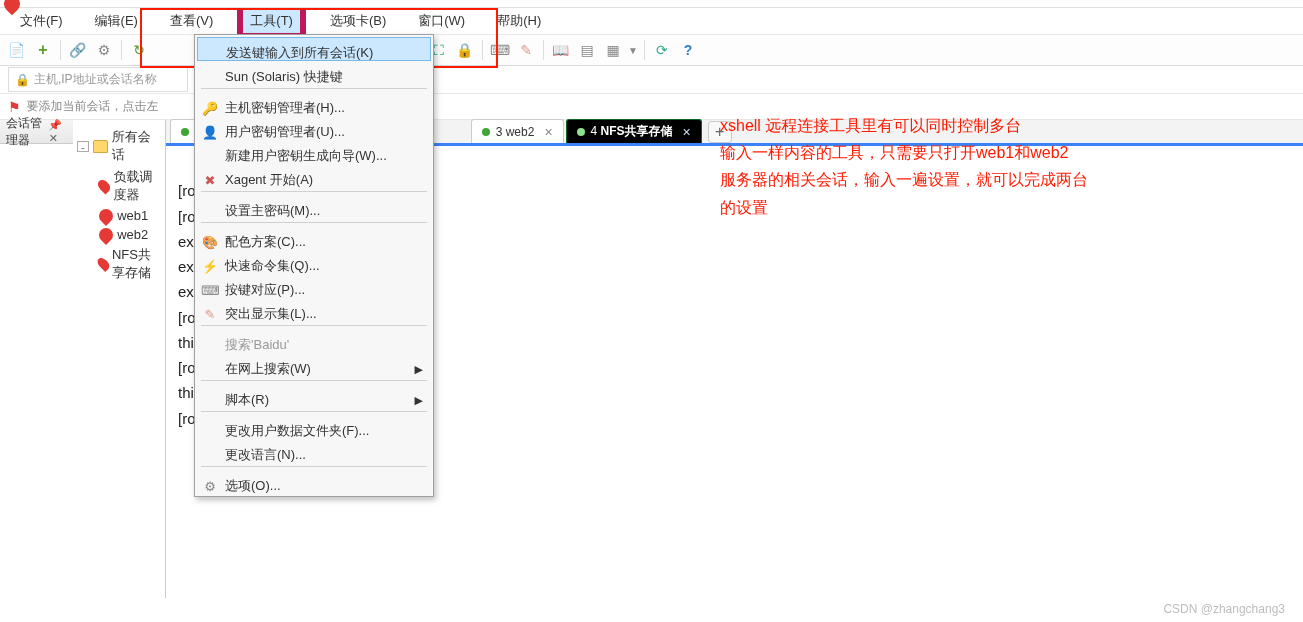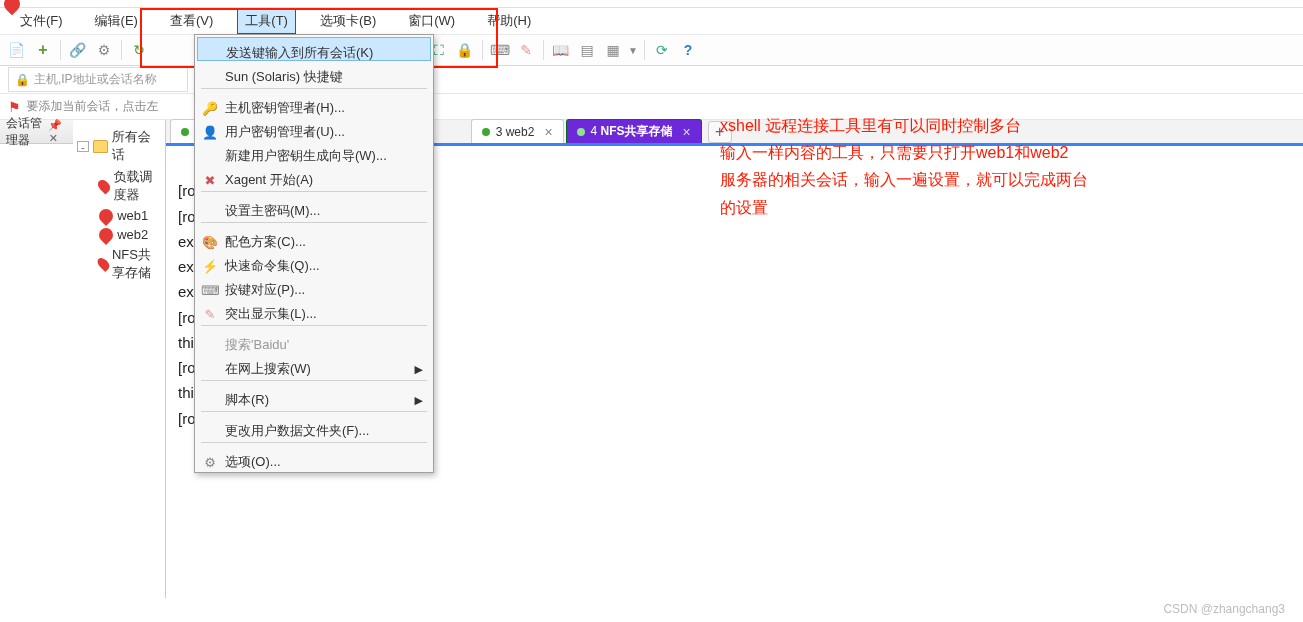--- a/index.html
+++ b/index.html
@@ -3,21 +3,21 @@
 <meta charset="utf-8">
 <style>
   * { box-sizing: border-box; margin: 0; padding: 0; font-family: "Microsoft YaHei", Arial, sans-serif; }
   body { background: #fff; font-size: 13px; color: #333; width: 1303px; height: 622px; overflow: hidden; position: relative; }
   
   .titlebar { height: 8px; background: #fff; border-bottom: 1px solid #e0e0e0; position: relative; }
   .titlebar .icon { position: absolute; left: 4px; top: -4px; width: 16px; height: 16px; background: #e53935; border-radius: 50% 50% 50% 0; transform: rotate(-45deg); }
   
   .menubar { height: 26px; background: #fff; display: flex; align-items: center; padding-left: 12px; gap: 16px; }
   .menu-item { padding: 4px 8px; cursor: pointer; font-size: 13px; }
-  .menu-item.active { background: #cce8ff; border: 1px solid #be185d; padding: 3px 7px; }
+  .menu-item.active { background: #cce8ff; border: 6px solid #be185d; padding: 3px 7px; }
   
   .toolbar { height: 32px; background: #fdfdfd; border-top: 1px solid #e8e8e8; border-bottom: 1px solid #d8d8d8; display: flex; align-items: center; padding: 0 6px; gap: 4px; }
   .tbtn { width: 22px; height: 22px; display: flex; align-items: center; justify-content: center; cursor: pointer; font-size: 14px; color: #555; }
   .tsep { width: 1px; height: 20px; background: #ddd; margin: 0 2px; }
   .tbtn.plus { color: #5a9e2f; font-weight: bold; font-size: 16px; }
   .tbtn.folder { color: #d9a05b; }
   .tbtn.green-arrows { color: #2a7; }
   .tbtn.lock { color: #d9a05b; }
   .tbtn.blue-q { color: #2d7dd2; font-weight: bold; }
   
@@ -35,21 +35,21 @@
   .tree-node { display: flex; align-items: center; padding: 2px 0; gap: 4px; cursor: pointer; }
   .tree-node.root { }
   .tree-toggle { width: 12px; text-align: center; color: #666; font-size: 11px; border: 1px solid #aaa; line-height: 10px; height: 11px; }
   .folder-icon { width: 16px; height: 13px; background: #ffd76a; border: 1px solid #d4a843; border-radius: 2px 2px 0 0; position: relative; }
   .sess-icon { width: 14px; height: 14px; background: #e53935; border-radius: 50% 50% 50% 0; transform: rotate(-45deg); display: inline-block; }
   .tree-children { padding-left: 22px; }
   
   .content { flex: 1; display: flex; flex-direction: column; position: relative; }
   .tabs { height: 26px; background: #f3f3f3; border-bottom: 3px solid #3b82f6; display: flex; align-items: flex-end; padding-left: 4px; position: relative; }
   .tab { height: 24px; padding: 0 10px; border: 1px solid #ccc; border-bottom: none; background: #fff; display: flex; align-items: center; gap: 6px; font-size: 12px; margin-right: 2px; cursor: pointer; border-radius: 3px 3px 0 0; }
-  .tab.active { background: #6d28d9; color: #fff; border-color: #0b6623; }
+  .tab.active { background: #000000; color: #fff; border-color: #0b6623; }
   .tab .dot { width: 8px; height: 8px; border-radius: 50%; background: #3fa535; }
   .tab.active .dot { background: #8fe08f; }
   .tab .close { color: #888; font-size: 14px; padding-left: 4px; }
   .tab.active .close { color: #cde; }
   .tab-add { width: 24px; height: 22px; border: 1px solid #ccc; background: #f9f9f9; display: flex; align-items: center; justify-content: center; font-size: 16px; color: #666; margin-left: 4px; border-radius: 3px; cursor: pointer; }
   
   .terminal { padding: 10px 12px; font-family: "Consolas", "Courier New", monospace; font-size: 15px; line-height: 1.55; color: #222; white-space: pre; }
   
   .dropdown-menu { position: absolute; left: 194px; top: 34px; width: 240px; background: #f7f7f7; border: 1px solid #a0a0a0; box-shadow: 2px 3px 6px rgba(0,0,0,0.25); z-index: 100; padding: 2px; }
   .dropdown-menu .dm-item { height: 24px; display: flex; align-items: center; padding: 8px 8px 0 28px; font-size: 13px; cursor: pointer; position: relative; }
@@ -242,20 +242,23 @@
     </div>
   <div class="dm-sep"></div>
   <div class="dm-item">
       <span>脚本(R)</span>
       <span class="dm-arrow">▶</span>
     </div>
   <div class="dm-sep"></div>
   <div class="dm-item">
       <span>更改用户数据文件夹(F)...</span>
     </div>
+  <div class="dm-item">
+      <span>更改语言(N)...</span>
+    </div>
   <div class="dm-sep"></div>
   <div class="dm-item">
       <span class="dm-icon" style="color:#888">⚙</span>
       <span>选项(O)...</span>
     </div>
 </div>
 
 <div class="annotation">
   <div>xshell 远程连接工具里有可以同时控制多台</div>
   <div>输入一样内容的工具，只需要只打开web1和web2</div>

